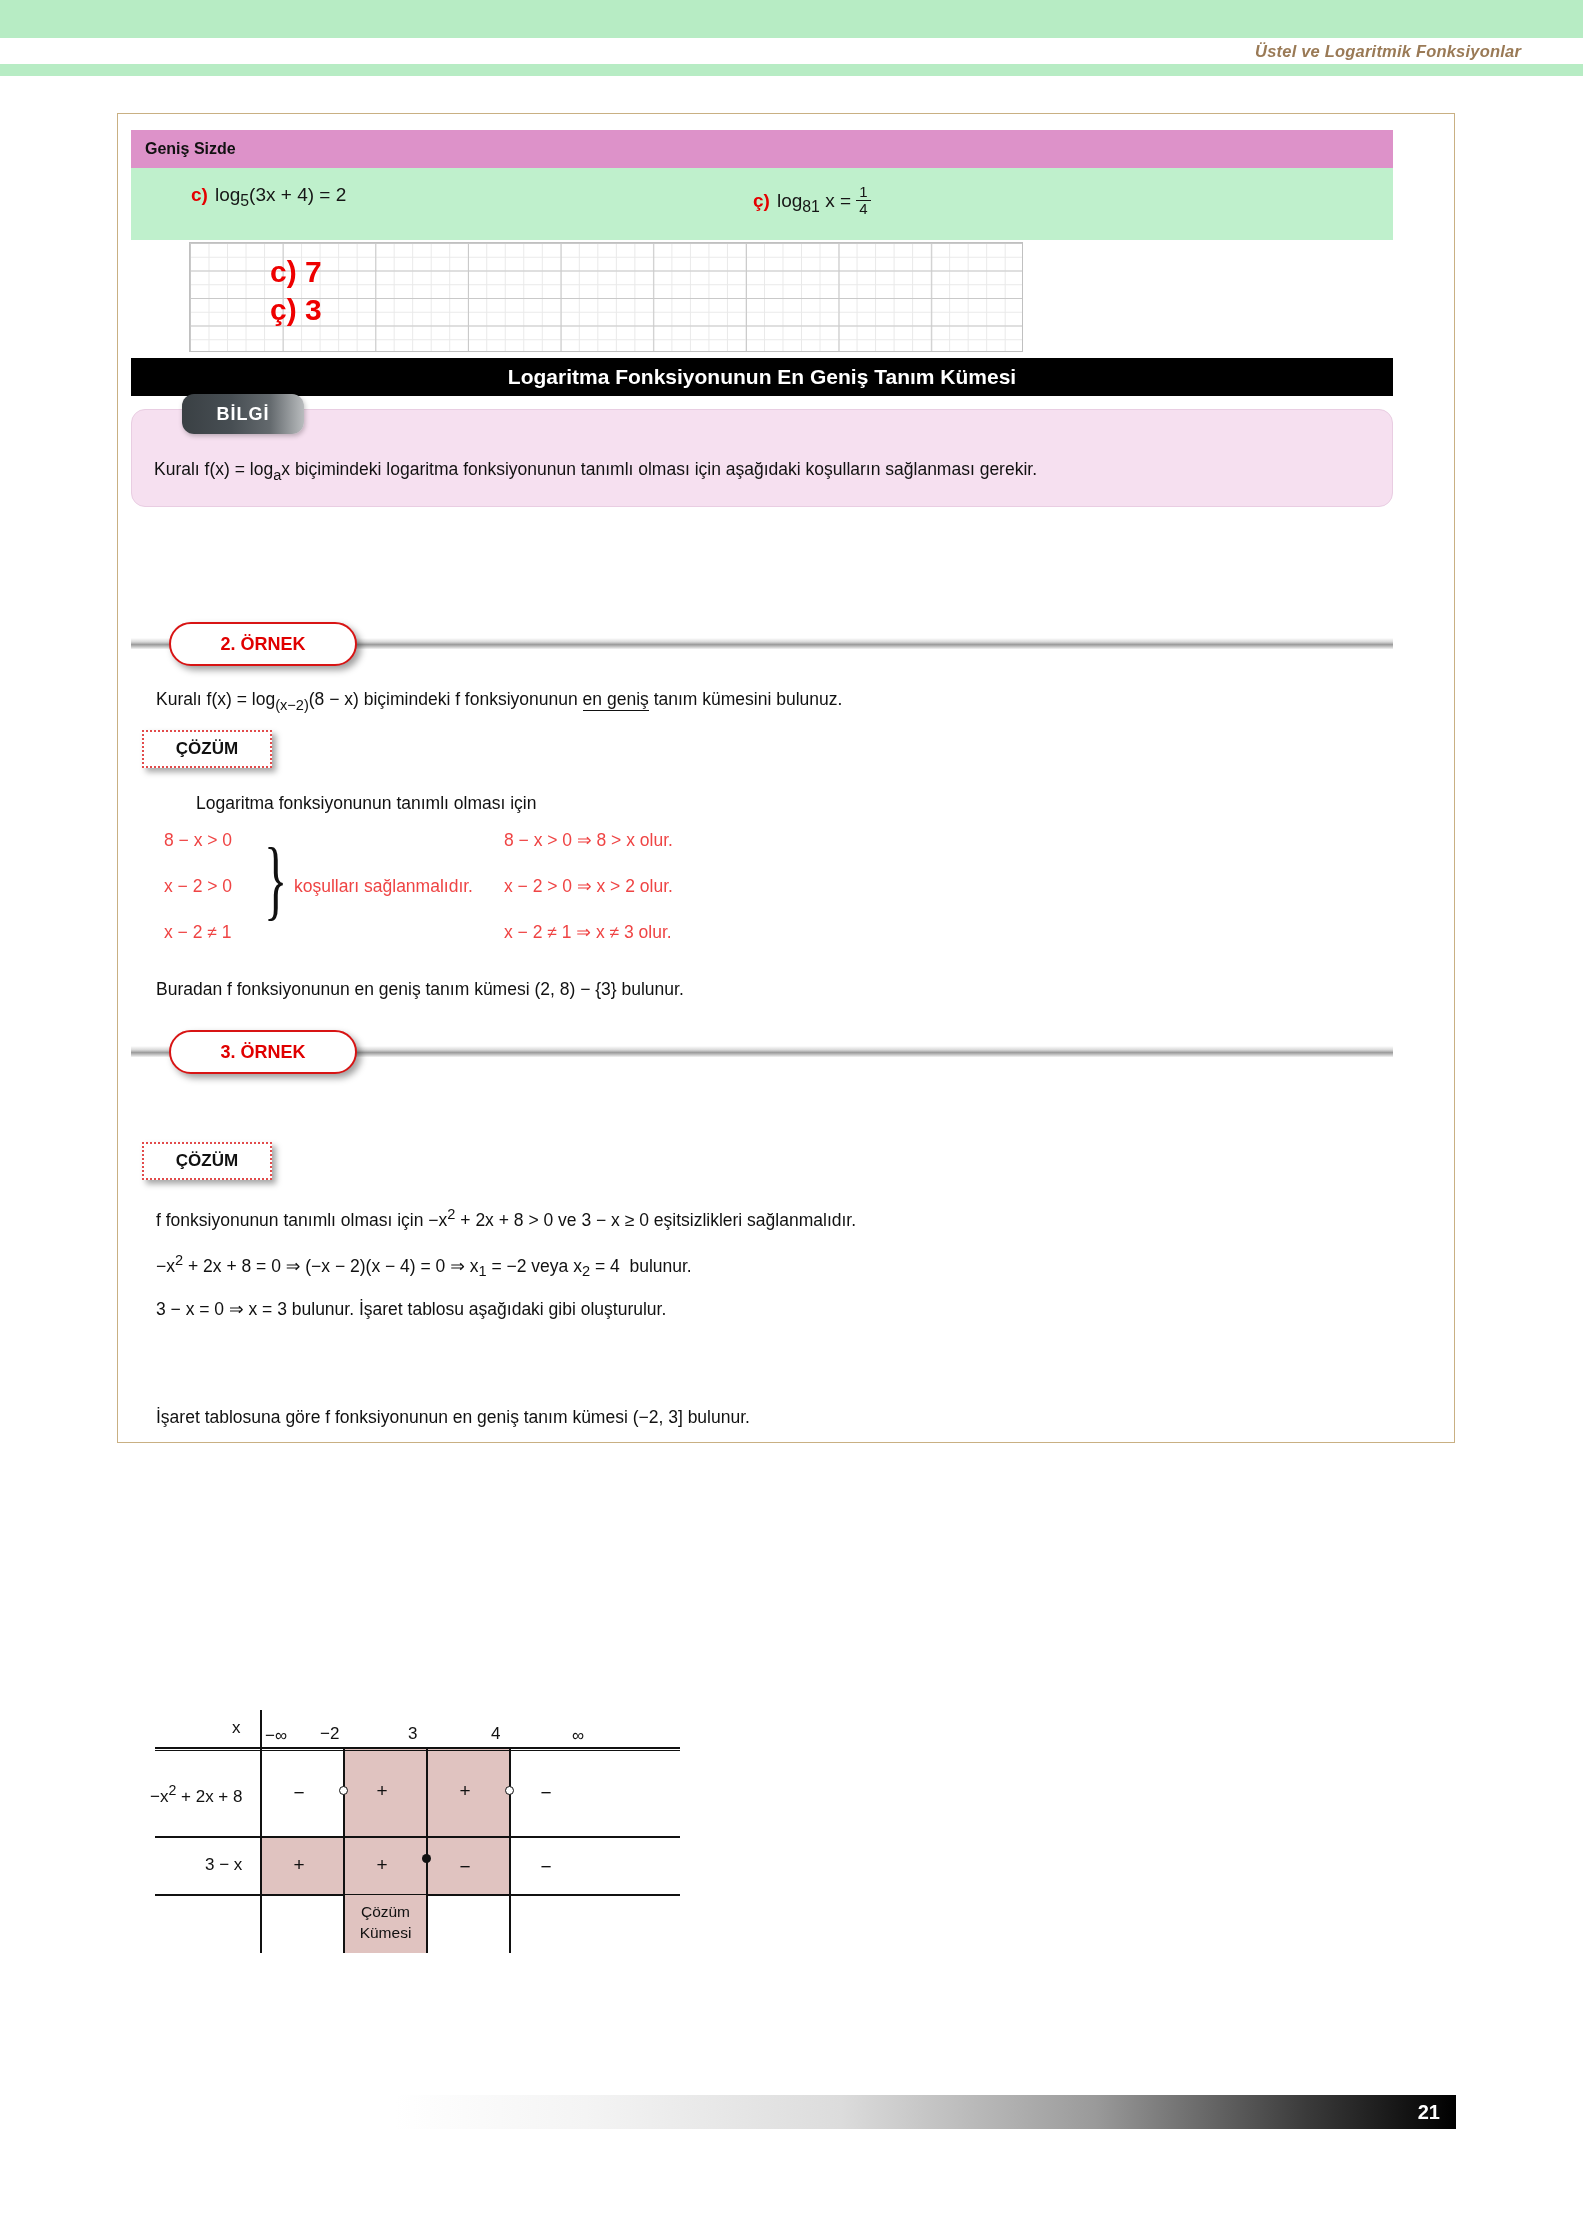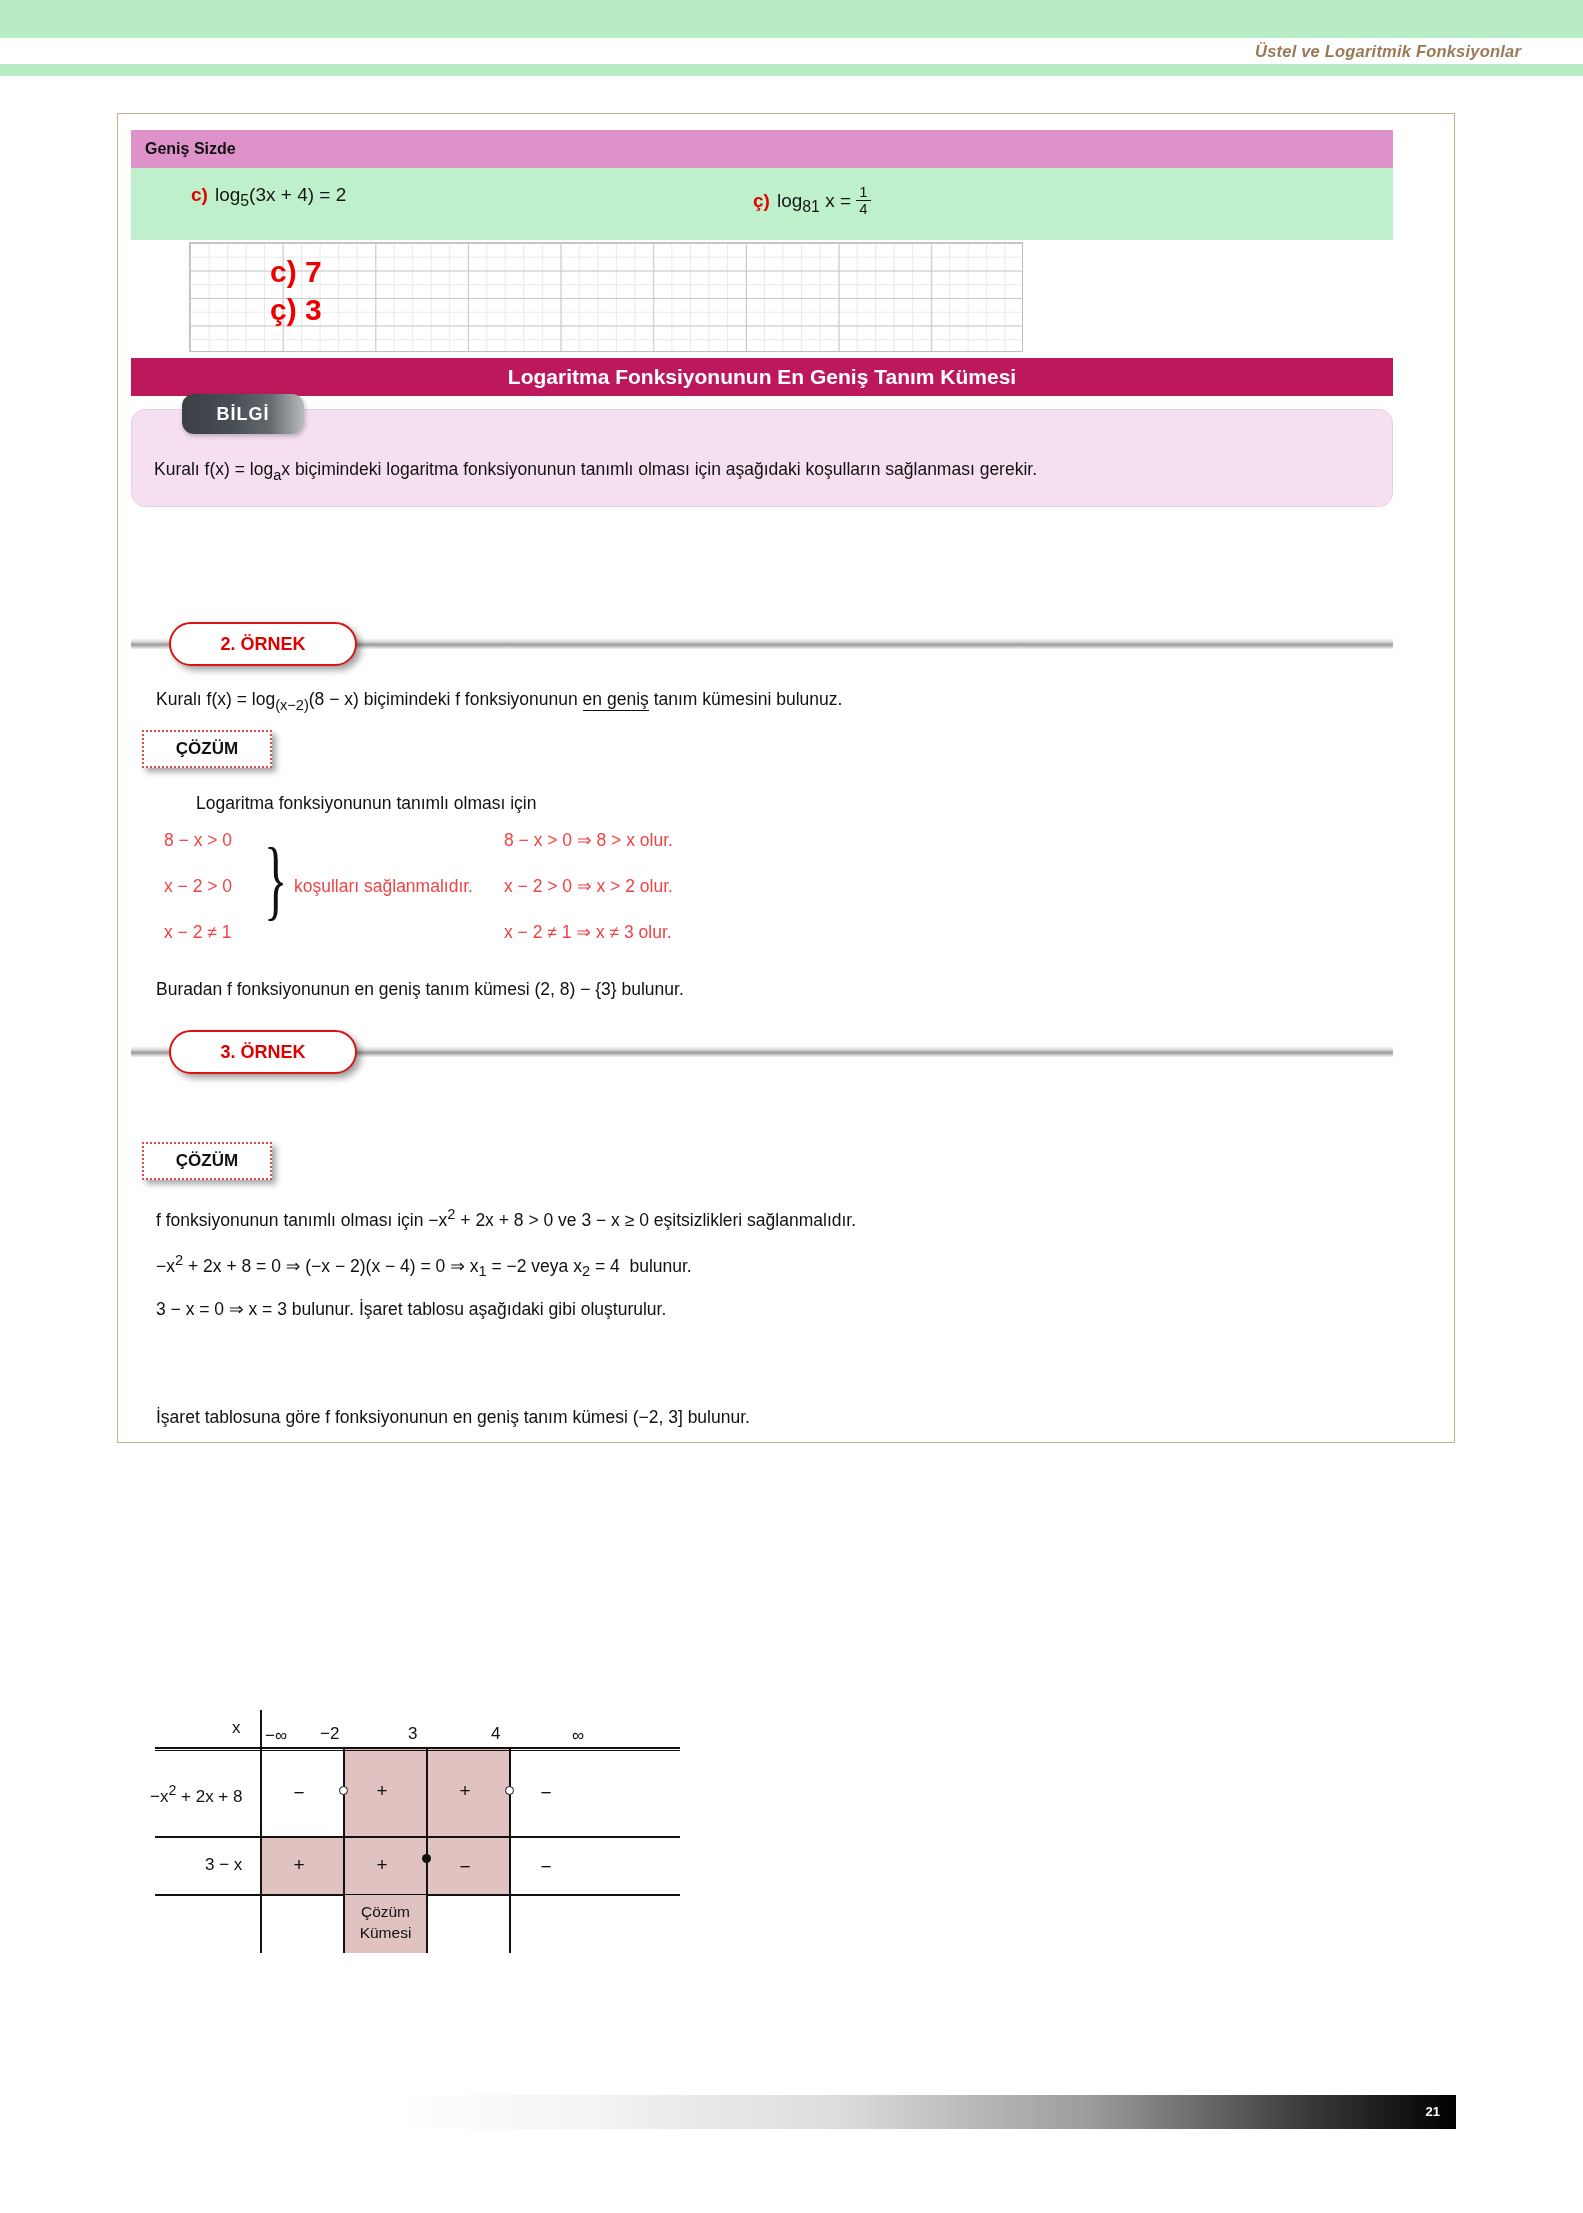--- a/index.html
+++ b/index.html
@@ -93,21 +93,21 @@
   .grid-ans{
     position:absolute;left:80px;top:10px;
     color:#ee0000;font-weight:bold;font-size:30px;
     line-height:38px;
     text-align:left;
   }
 
   
   .sect-title{
     position:absolute;left:13px;top:244px;width:1262px;height:38px;
-    background:#be185d;
+    background:#000000;
     color:#ffffff;font-weight:bold;font-size:21px;
     display:flex;align-items:center;justify-content:center;
     box-sizing:border-box;
   }
 
   
   .bilgi-box{
     position:absolute;left:13px;top:295px;width:1262px;
     background:#f6e0f0;
     border:1px solid #e9cde2;
@@ -207,21 +207,21 @@
     line-height:1.35;
   }
 
   
   .footer-bar{
     position:absolute;left:395px;top:2095px;width:1061px;height:34px;
     background:linear-gradient(to right,#ffffff 0%,#f4f4f4 18%,#dcdcdc 42%,#9a9a9a 66%,#3a3a3a 86%,#000000 100%);
   }
   .footer-num{
     position:absolute;right:16px;top:0;height:34px;line-height:34px;
-    color:#ffffff;font-weight:bold;font-size:13px;text-align:center;
+    color:#ffffff;font-weight:bold;font-size:20px;text-align:center;
   }
 </style>
 </head>
 <body>
 
 <div class="hdr-green-top"></div>
 <div class="hdr-white"></div>
 <div class="hdr-green-bot"></div>
 <div class="hdr-title">Üstel ve Logaritmik  Fonksiyonlar</div>
 

